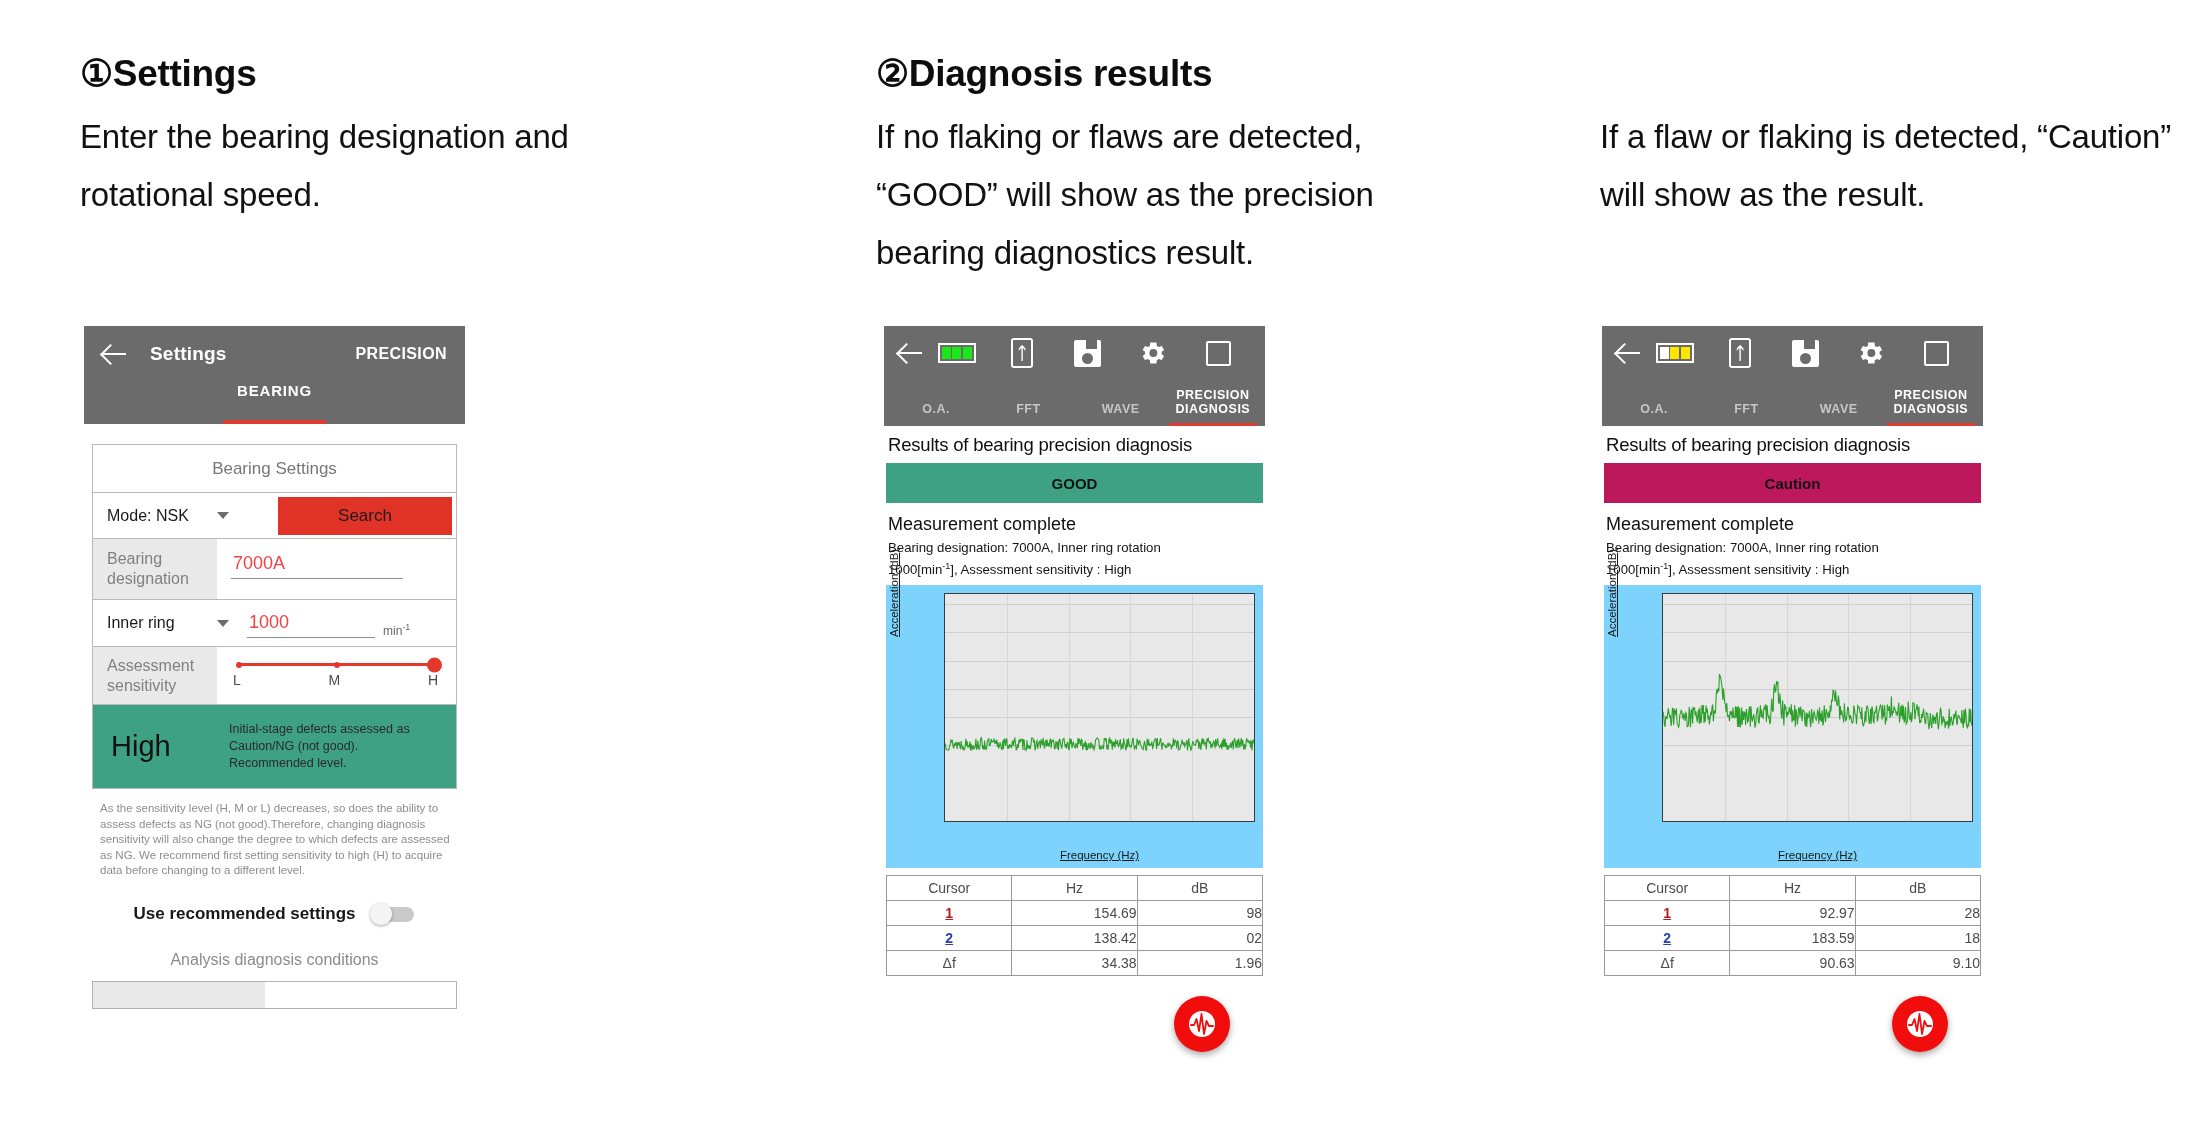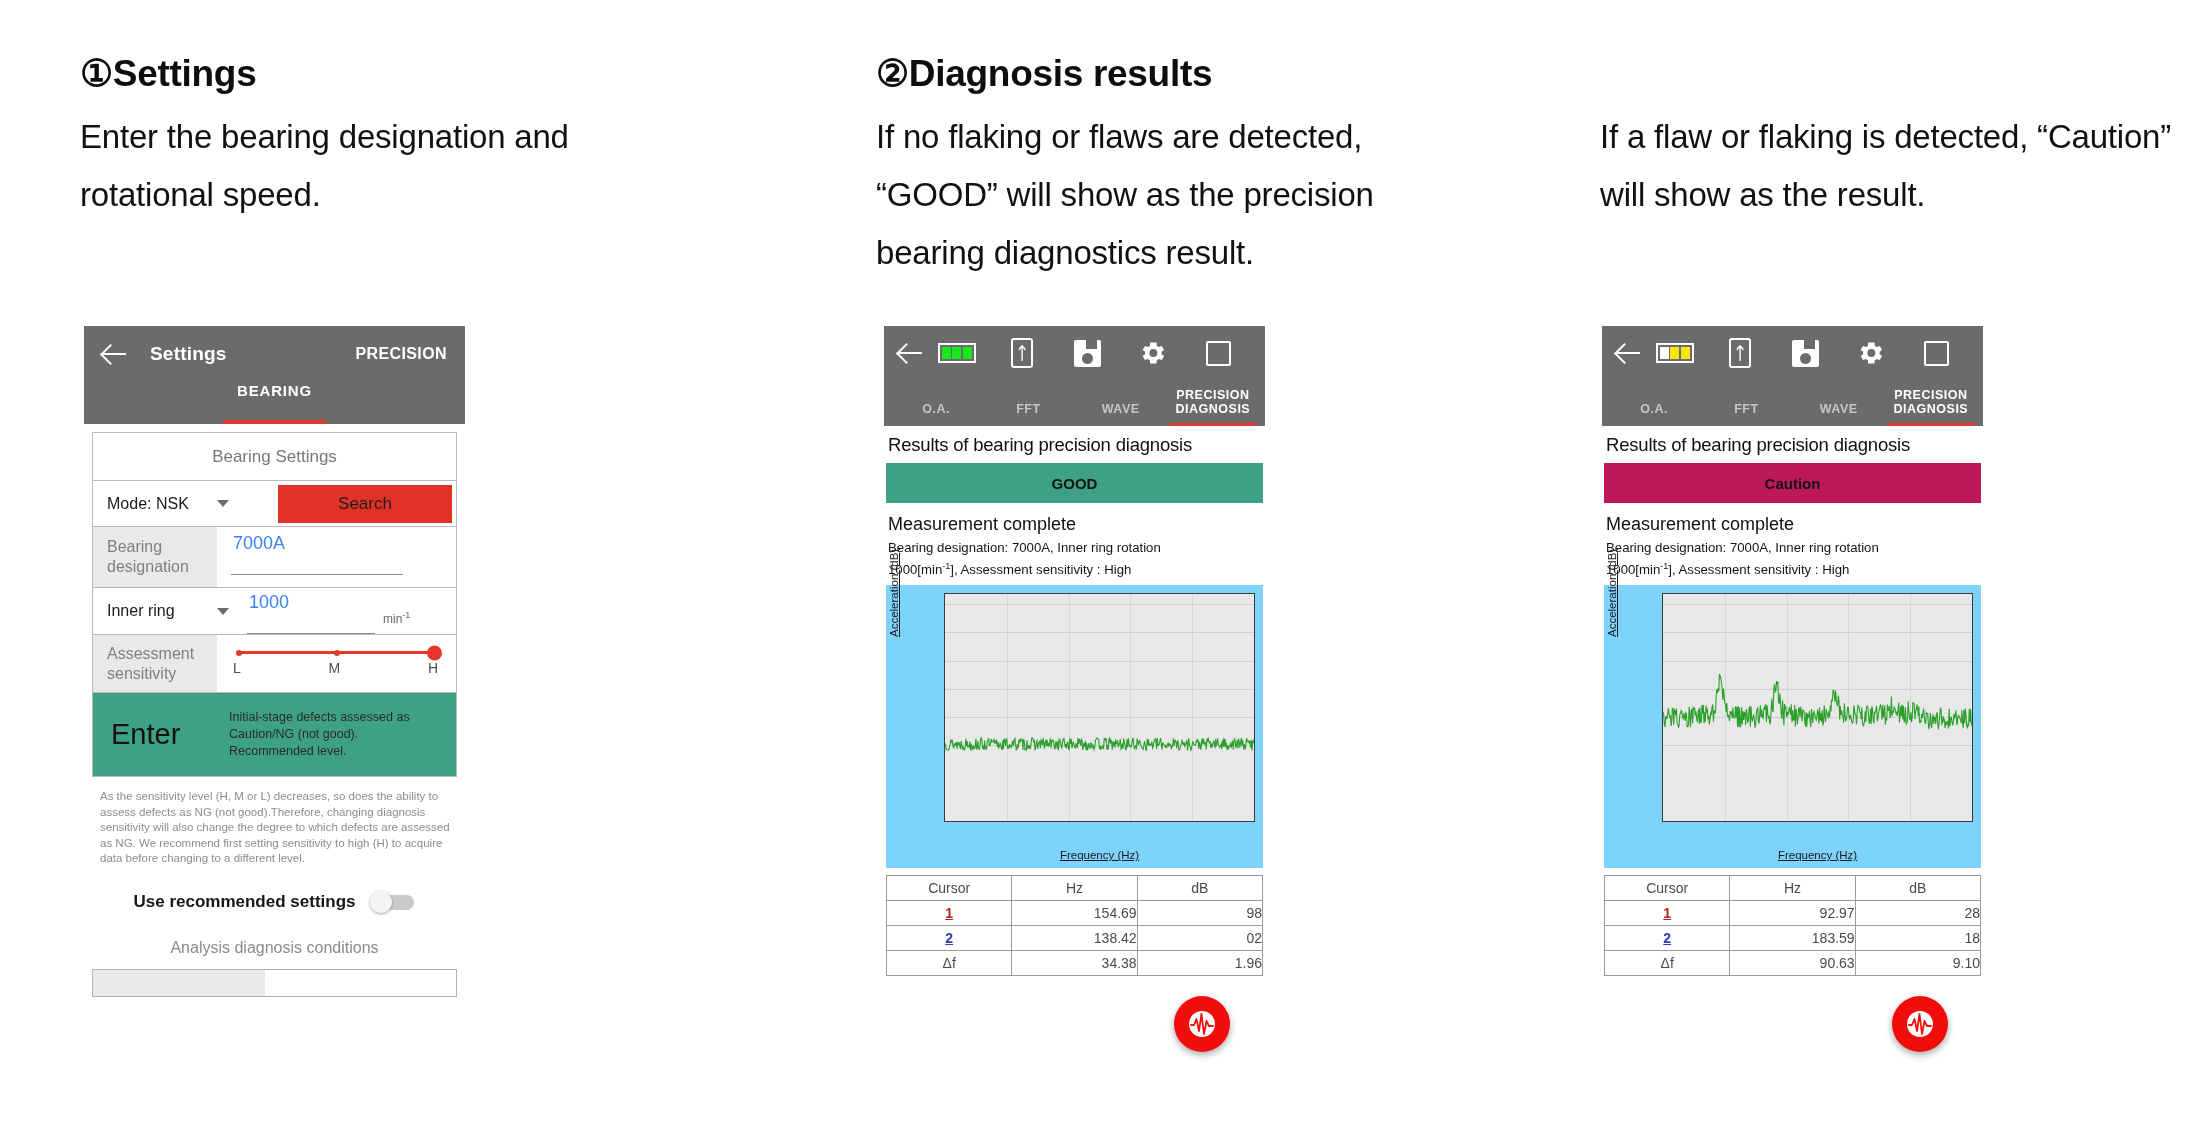--- a/index.html
+++ b/index.html
@@ -72,21 +72,21 @@
     font-size: 15px; font-weight: bold; letter-spacing: 0.8px;
     color: #ffffff; padding-bottom: 25px; position: relative;
   }
   .tab-single::after {
     content: ""; position: absolute; left: -14px; right: -14px; bottom: 0;
     height: 4px; background: #e03b31;
   }
 
   
   .settings-card {
-    margin: 8px 8px 0 8px;
+    margin: 20px 8px 0 8px;
     border: 1px solid #b9b9b9;
     background: #fff;
   }
   .card-head {
     text-align: center; font-size: 17px; color: #777777;
     padding: 14px 0 13px 0;
     border-bottom: 1px solid #b9b9b9;
   }
   .row { display: flex; border-bottom: 1px solid #b9b9b9; align-items: stretch; }
   .row:last-child { border-bottom: none; }
@@ -106,23 +106,23 @@
     border-left: 6px solid transparent; border-right: 6px solid transparent;
     border-top: 7px solid #6c6c6c;
   }
   .search-btn {
     margin-left: auto; width: 174px; height: 38px;
     background: #e13227; color: #1d1d1d; font-size: 17px;
     display: flex; align-items: center; justify-content: center;
     border: none; font-family: inherit; margin-right: 4px;
   }
   .input-underline {
-    font-size: 18px; color: #3b82f6;
+    font-size: 18px; color: #ef4444;
     border-bottom: 1.4px solid #8c8c8c;
-    padding: 4px 0 20px 2px; width: 172px;
+    padding: 4px 0 4px 2px; width: 172px;
   }
   .unit {
     font-size: 12px; color: #6a6a6a; margin-left: 8px;
     align-self: flex-end; padding-bottom: 8px;
   }
   .unit sup { font-size: 9px; }
   .ring-row .cell-label-ring {
     background: #ffffff; color: #1a1a1a; font-size: 16px;
     width: 124px; flex: 0 0 124px; display: flex; align-items: center;
     padding-left: 14px;
@@ -366,21 +366,21 @@
           </div>
           <div class="slider-labels">
             <span>L</span>
             <span>M</span>
             <span>H</span>
           </div>
         </div>
       </div>
 
       <div class="high-banner">
-        <div class="high-word">Enter</div>
+        <div class="high-word">High</div>
         <div class="high-desc">Initial-stage defects assessed as Caution/NG (not good). Recommended level.</div>
       </div>
     </div>
 
     <div class="note-text">As the sensitivity level (H, M or L) decreases, so does the ability to assess defects as NG (not good).Therefore, changing diagnosis sensitivity will also change the degree to which defects are assessed as NG. We recommend first setting sensitivity to high (H) to acquire data before changing to a different level.</div>
 
     <div class="toggle-row">
       <span class="toggle-label">Use recommended settings</span>
       <span class="toggle">
         <span class="toggle-bar"></span>

